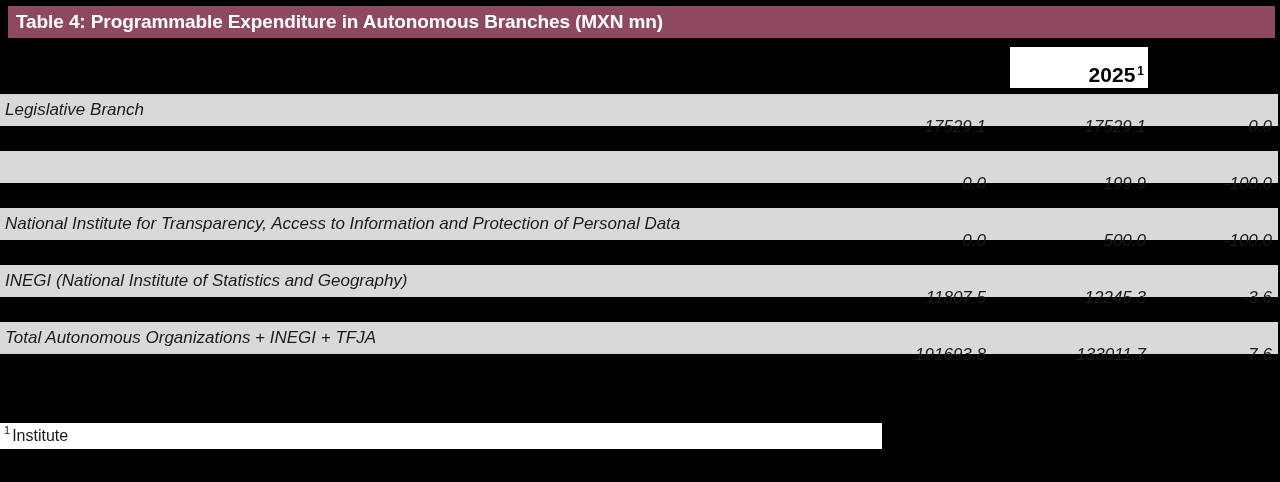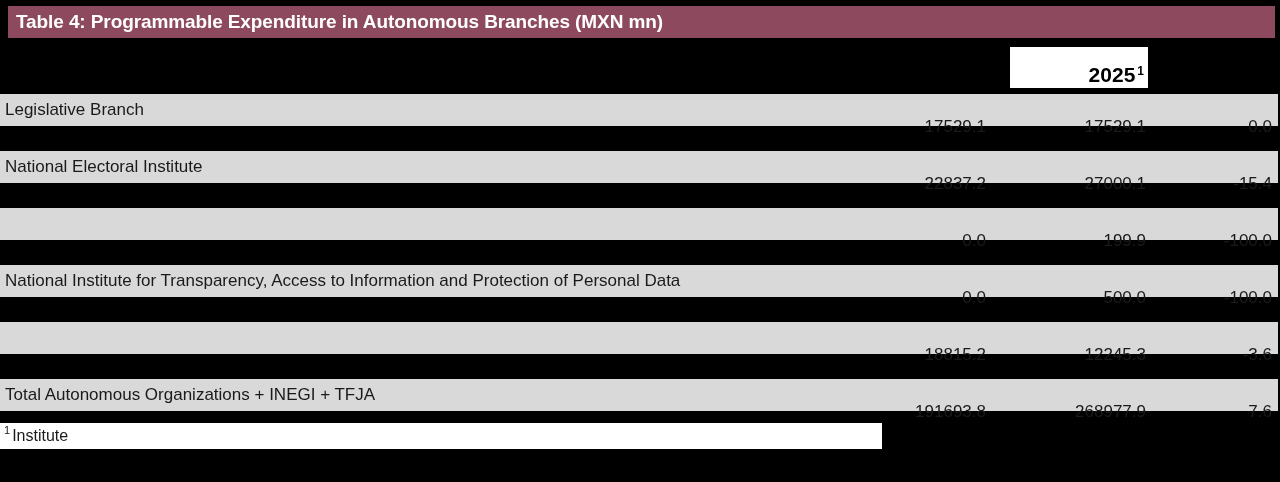--- a/index.html
+++ b/index.html
@@ -88,20 +88,21 @@
     height: 3px;
     background: #000000;
   }
 
   
   .rows-area {
     position: absolute;
     left: 0;
     top: 94px;
     width: 1280px;
+    font-style: italic;
   }
   .data-row {
     position: relative;
     left: 0;
     width: 1278px;
     height: 32px;
     background: #d9d9d9;
     margin-bottom: 25px;
     box-sizing: border-box;
   }
@@ -179,50 +180,45 @@
 
   <div class="rows-area">
 
     <div class="data-row">
       <span class="cell-label">Legislative Branch</span>
       <span class="cell-num col-v1">17529.1</span>
       <span class="cell-num col-v2">17529.1</span>
       <span class="cell-num col-v3">0.0</span>
     </div>
 
-    <div class="data-row">
-      <span class="cell-label">National Electoral Institute</span>
-      <span class="cell-num col-v1">22837.2</span>
-      <span class="cell-num col-v2">27000.1</span>
-      <span class="cell-num col-v3">-15.4</span>
-    </div>
 
     <div class="data-row">
       <span class="cell-num col-v1">0.0</span>
       <span class="cell-num col-v2">199.9</span>
       <span class="cell-num col-v3">-100.0</span>
     </div>
 
     <div class="data-row">
       <span class="cell-label">National Institute for Transparency, Access to Information and Protection of Personal Data</span>
       <span class="cell-num col-v1">0.0</span>
       <span class="cell-num col-v2">500.0</span>
       <span class="cell-num col-v3">-100.0</span>
     </div>
 
     <div class="data-row">
-      <span class="cell-num col-v1">18815.2</span>
+      <span class="cell-label">INEGI (National Institute of Statistics and Geography)</span>
+      <span class="cell-num col-v1">11807.5</span>
       <span class="cell-num col-v2">12245.3</span>
       <span class="cell-num col-v3">-3.6</span>
     </div>
 
     <div class="data-row">
       <span class="cell-label">Total Autonomous Organizations + INEGI + TFJA</span>
       <span class="cell-num col-v1">191693.8</span>
-      <span class="cell-num col-v2">268977.9</span>
+      <span class="cell-num col-v2">133011.7</span>
       <span class="cell-num col-v3">7.6</span>
     </div>
 
   </div>
 
   <div class="footnote-box">
     <span class="footnote-sup">1</span>
     <span class="footnote-text">Institute</span>
   </div>
 

